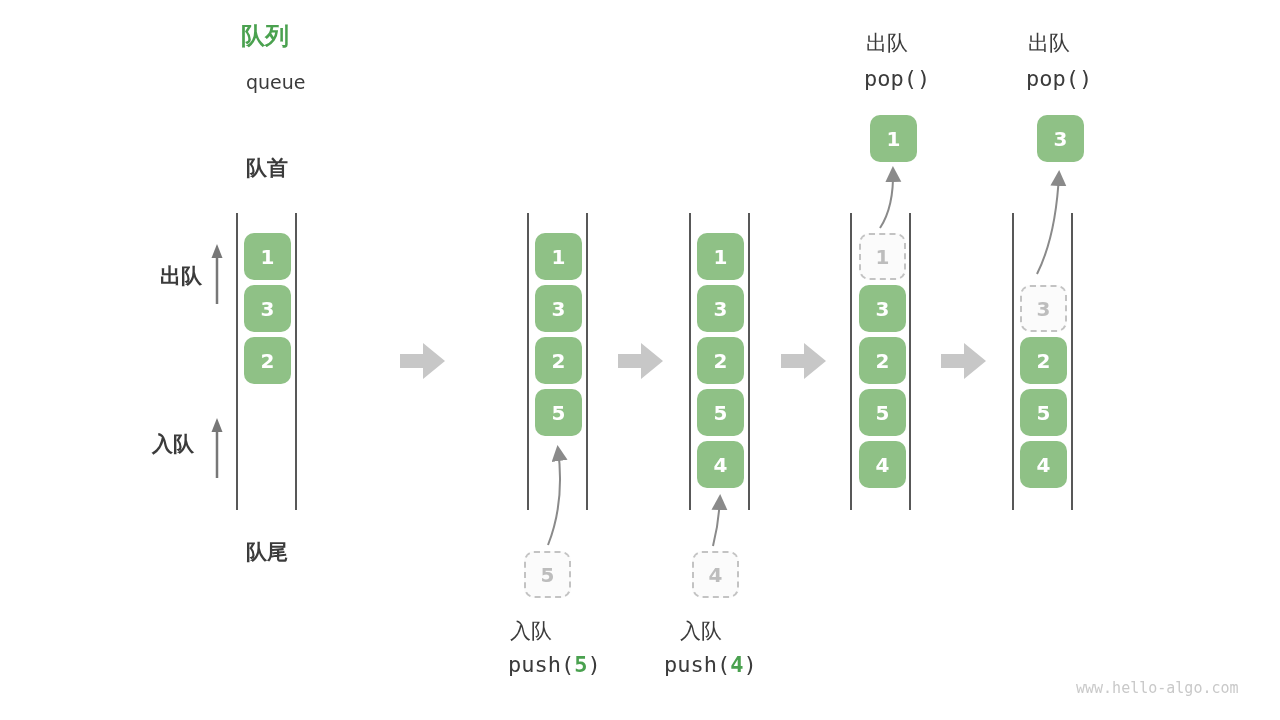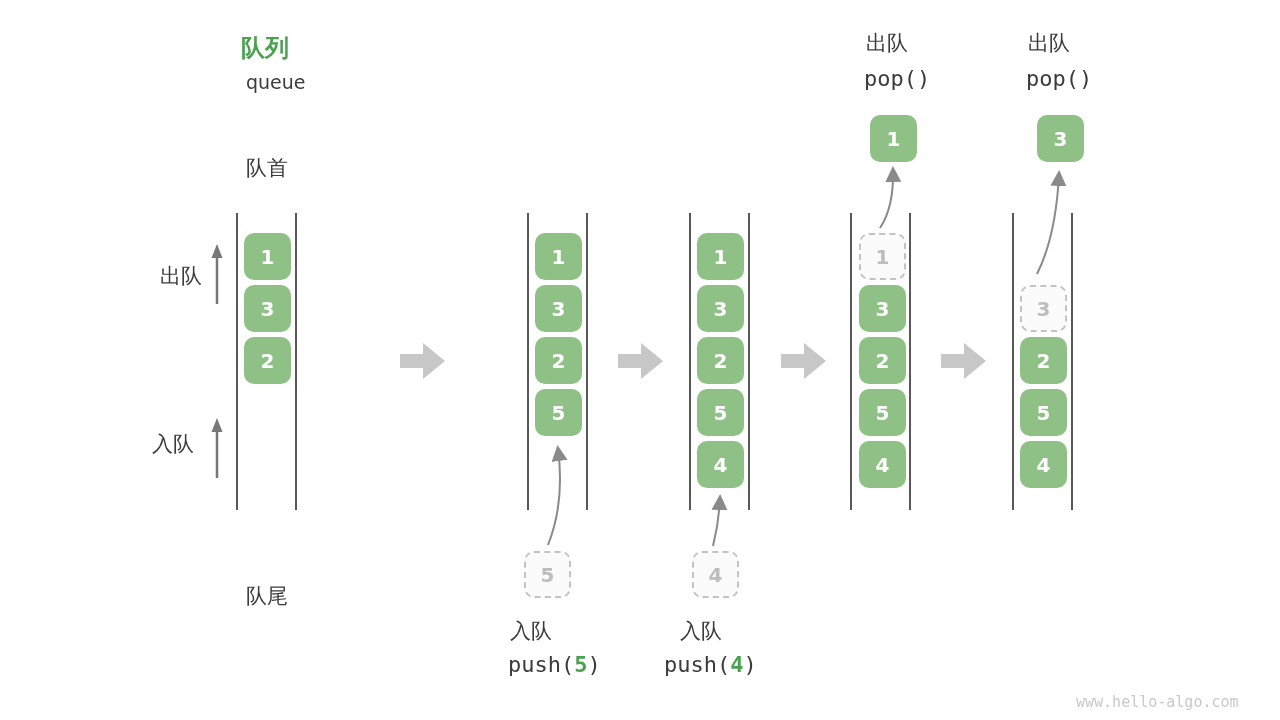--- a/index.html
+++ b/index.html
@@ -16,44 +16,44 @@
   .box{
     width:47px;height:47px;border-radius:10px;background:#8FC186;
     color:#ffffff;font-size:20px;font-weight:bold;
     display:flex;align-items:center;justify-content:center;
   }
   .ghost{
     width:43px;height:43px;background:#fbfbfb;
     border:2px dashed #c3c3c3;color:#bdbdbd;
   }
   .cn{font-size:21px;color:#3b3b3b;white-space:nowrap;line-height:1.1;}
-  .bold{font-weight:400;}
+  .bold{font-weight:700;}
   .title{font-size:24px;font-weight:700;color:#4AA14F;}
   .subtitle{font-size:19px;color:#3b3b3b;}
   .code{
     font-family:"DejaVu Sans Mono","Liberation Mono",monospace;
     font-size:22px;color:#3b3b3b;white-space:nowrap;
   }
   .code .num{color:#4AA14F;font-weight:bold;}
   .watermark{
     font-family:"DejaVu Sans Mono","Liberation Mono",monospace;
     font-size:15px;color:#c9c9c9;
   }
   svg{display:block;}
 </style>
 </head>
 <body>
 
 <div id="canvas">
 
-  <div class="abs title" style="left:241px;top:32px;">队列</div>
+  <div class="abs title" style="left:241px;top:20px;">队列</div>
   <div class="abs subtitle" style="left:246px;top:71px;">queue</div>
 
   <div class="abs cn bold" style="left:246px;top:157px;">队首</div>
-  <div class="abs cn bold" style="left:246px;top:541px;margin-top:44px;">队尾</div>
+  <div class="abs cn bold" style="left:246px;top:541px;">队尾</div>
   <div class="abs cn bold" style="left:160px;top:265px;">出队</div>
   <div class="abs cn bold" style="left:152px;top:433px;">入队</div>
 
   <div class="abs" style="left:209px;top:244px;">
     <svg width="16" height="62" viewBox="0 0 16 62">
       <line x1="8" y1="60" x2="8" y2="12" stroke="#777777" stroke-width="2.5"></line>
       <polygon points="8,0 2.5,14 13.5,14" fill="#777777"></polygon>
     </svg>
   </div>
   <div class="abs" style="left:209px;top:418px;">
@@ -169,15 +169,15 @@
 
   <div class="abs cn" style="left:680px;top:620px;">入队</div>
   <div class="abs code" style="left:664px;top:652px;"><span>push(</span><span class="num">4</span><span>)</span></div>
 
   <div class="abs cn" style="left:866px;top:32px;">出队</div>
   <div class="abs code" style="left:864px;top:66px;">pop()</div>
 
   <div class="abs cn" style="left:1028px;top:32px;">出队</div>
   <div class="abs code" style="left:1026px;top:66px;">pop()</div>
 
-  <div class="abs watermark" style="left:1076px;top:693px;text-align:right;">www.hello-algo.com</div>
+  <div class="abs watermark" style="left:1076px;top:679px;text-align:right;">www.hello-algo.com</div>
 
 </div>
 
 </body></html>

